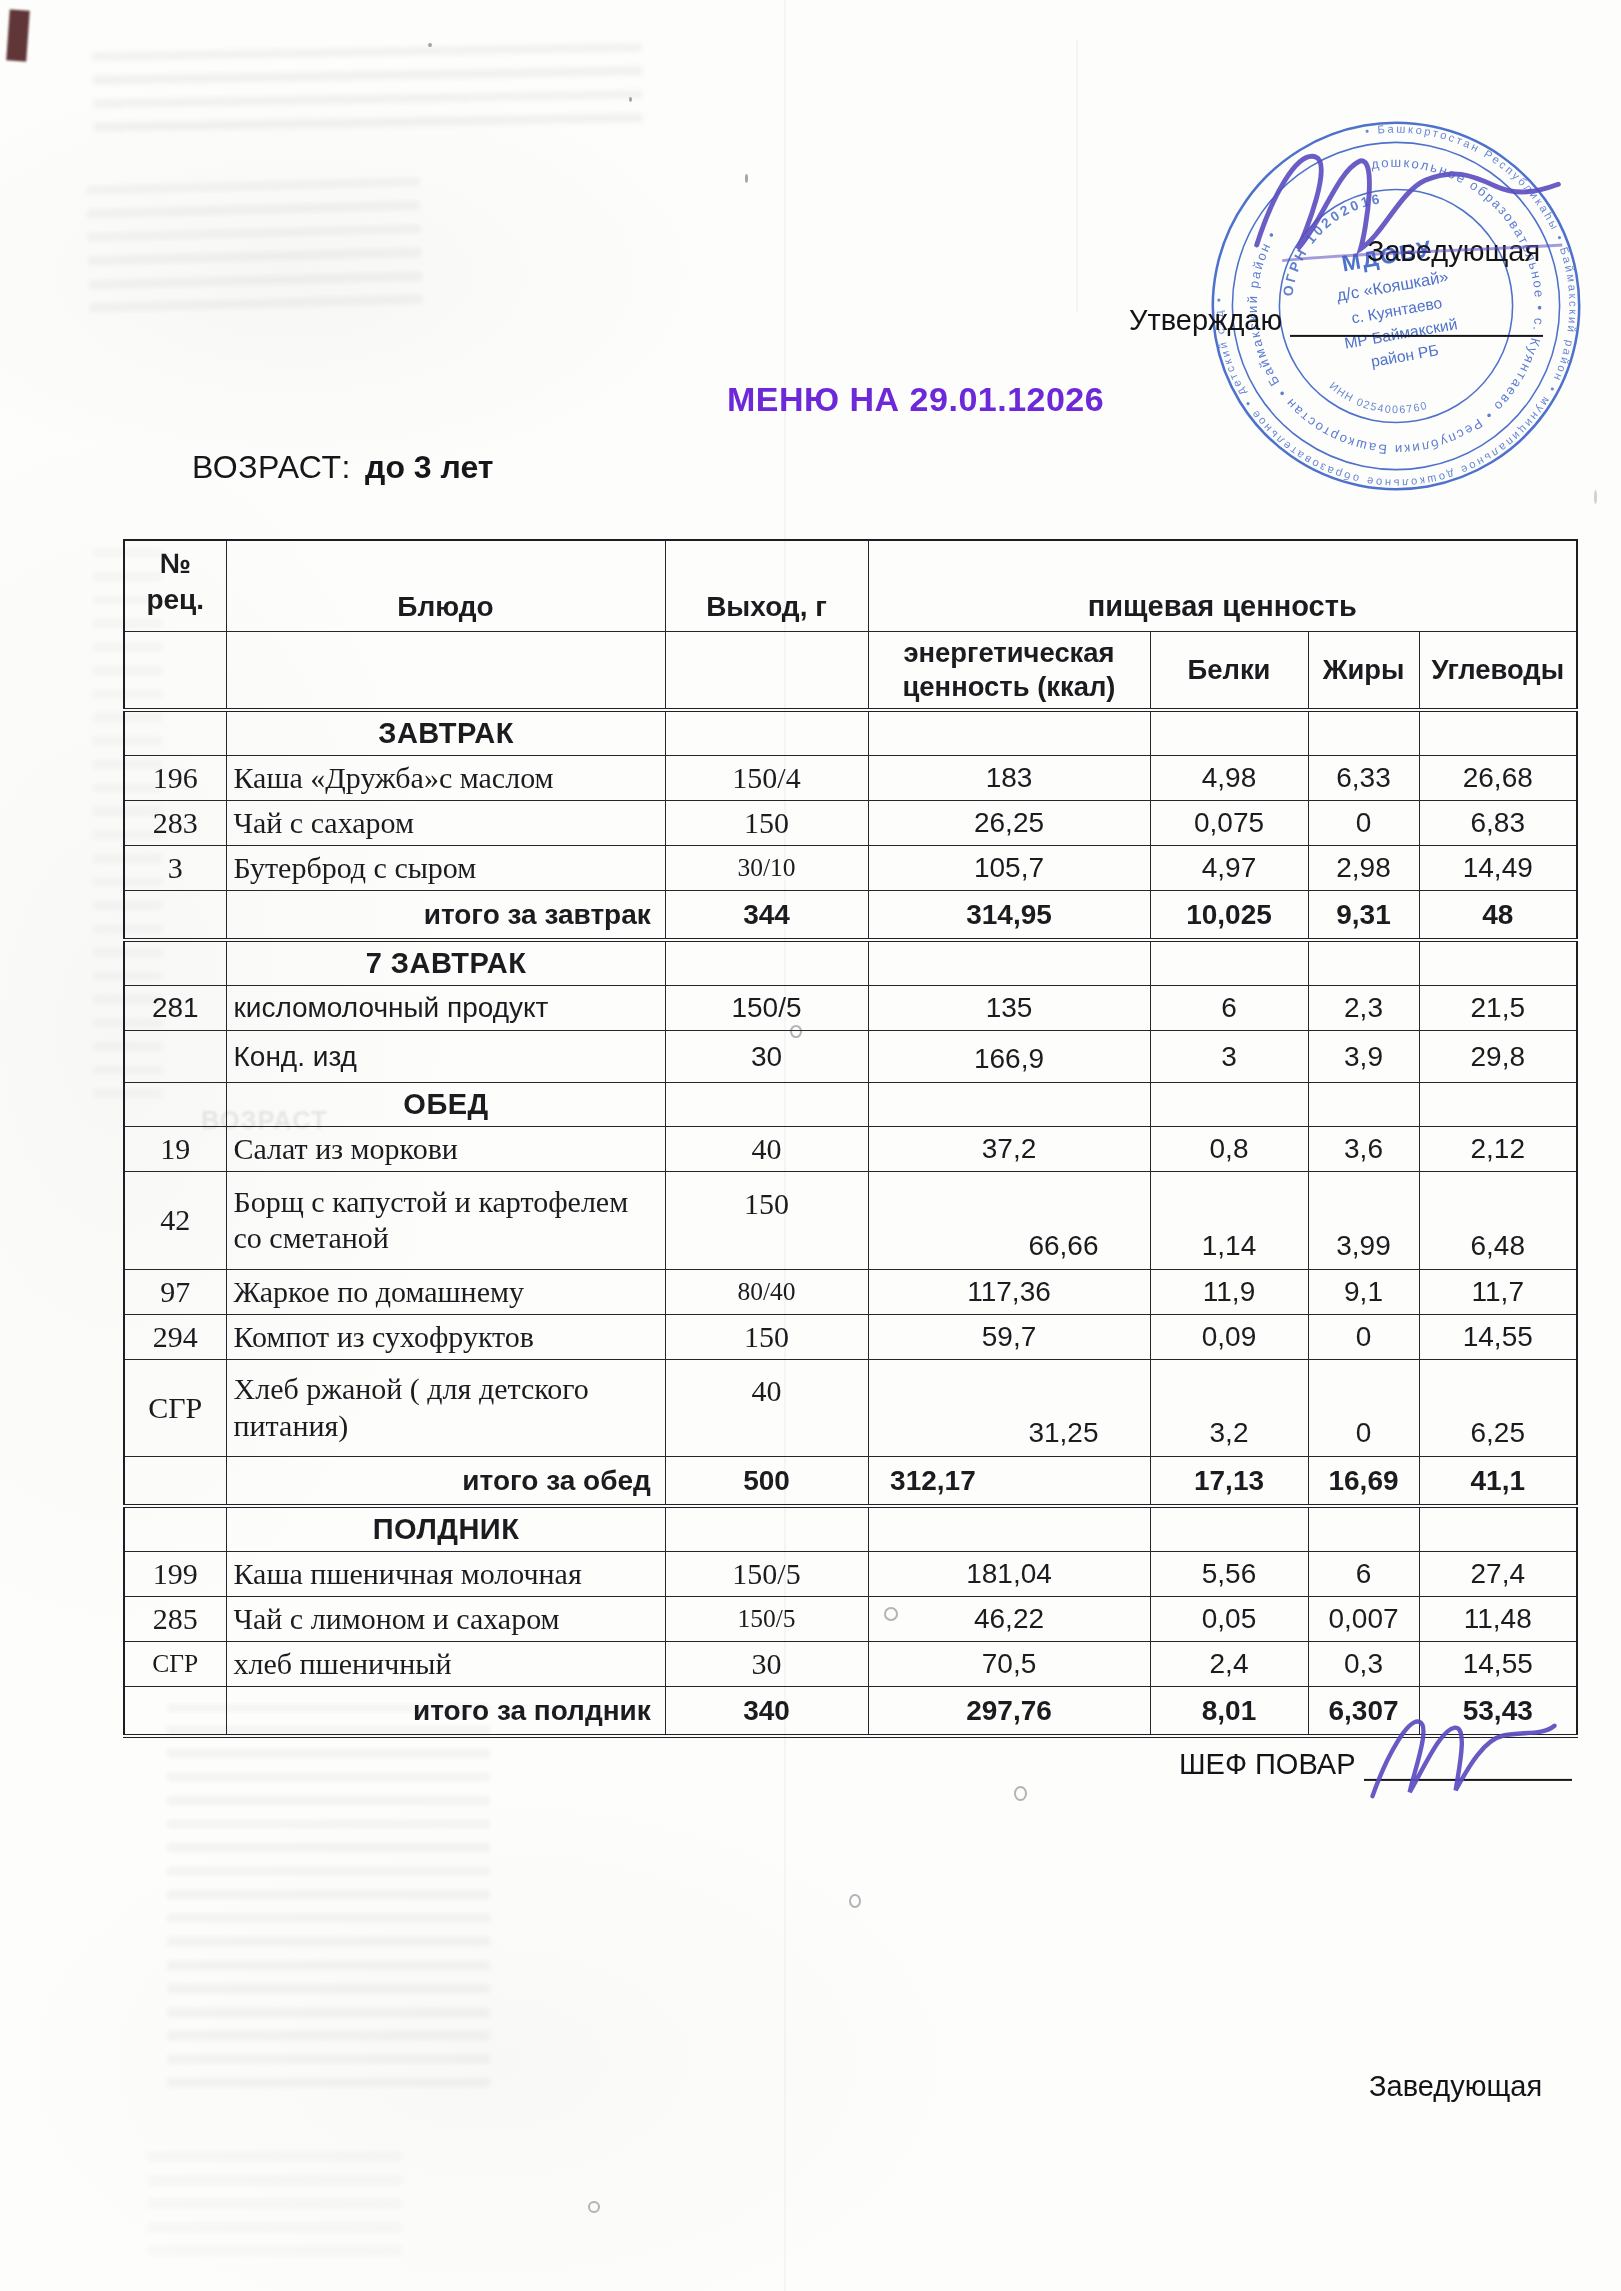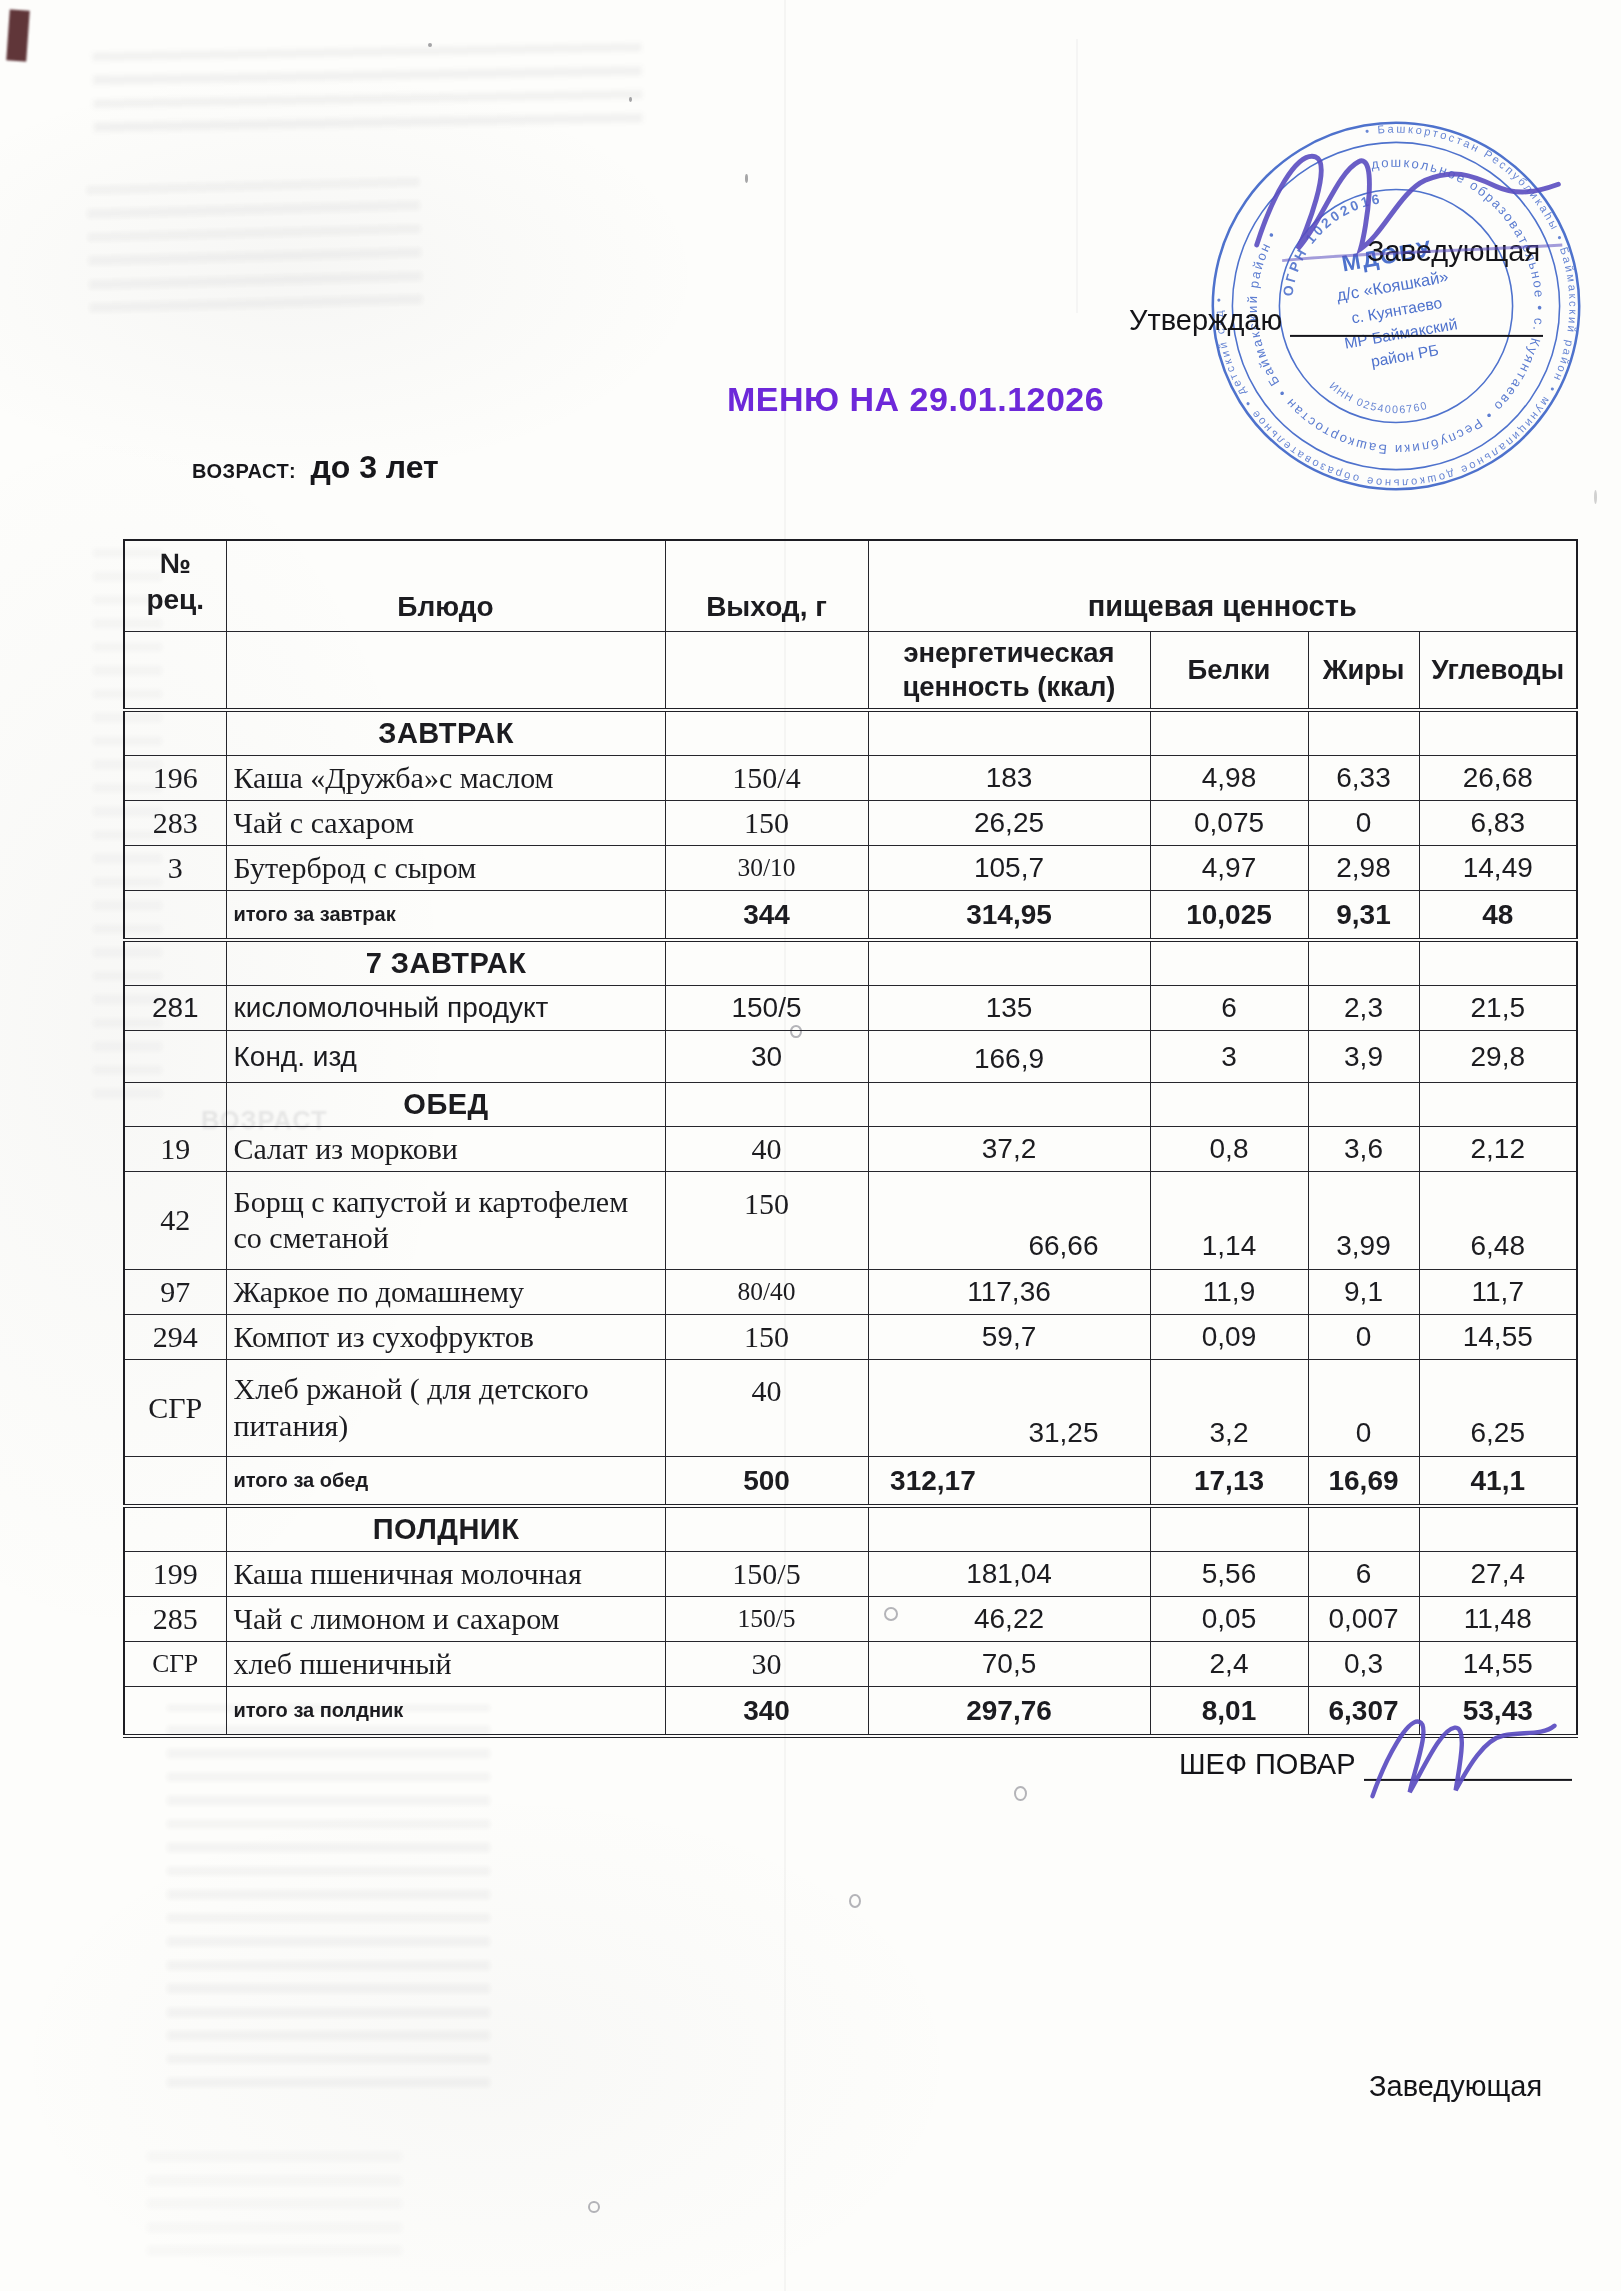--- a/index.html
+++ b/index.html
@@ -24,21 +24,21 @@
     background:#451418;transform:rotate(4deg);filter:blur(1px);opacity:.85;}
   .ghost{position:absolute;color:rgba(60,60,70,.10);filter:blur(1.2px);
     font-weight:700;letter-spacing:1px;}
 
   .toptext{position:absolute;font-size:29px;color:#141418;z-index:6;}
   .sigline{display:inline-block;border-bottom:2.5px solid #15151a;transform:translateY(6.9px);}
 
   .title{position:absolute;left:727px;top:380px;font-size:34px;font-weight:700;
     letter-spacing:0.5px;color:#6d28d9;z-index:6;}
   .ageline{position:absolute;left:192px;top:449px;z-index:6;color:#17171b;}
-  .age-label{font-size:20px;font-weight:700;letter-spacing:0.5px;}
+  .age-label{font-size:32px;font-weight:400;letter-spacing:0.5px;}
   .age-value{font-size:32px;font-weight:600;margin-left:9.8px;}
 
   
   .tblwrap{position:absolute;left:123px;top:539px;z-index:5;}
   table{border-collapse:collapse;table-layout:fixed;width:1453px;background:transparent;}
   td{border:1.7px solid #26262c;padding:0 5.9px;font-size:28px;text-align:center;
      vertical-align:middle;overflow:hidden;}
   table{border:2.9px solid #1d1d23;}
   tr.h1 td{height:82px;vertical-align:bottom;padding-bottom:7.8px;}
   tr.h1 td.th-num{vertical-align:middle;line-height:1.3;font-weight:700;font-size:28px;}
@@ -46,21 +46,21 @@
   tr.h1 td.th-nutr{font-size:29px;}
   tr.h2 td{height:61px;font-weight:700;font-size:27.4px;border-bottom:4.9px double #202026;}
   tr.h2 td.th-kcal{font-size:27.4px;line-height:1.25;padding:3.9px 9.8px;}
   tr.sec td{height:43px;}
   .sec-label{font-weight:700;font-size:29px;letter-spacing:0.5px;}
   tr.item td{height:44px;}
   tr.item.tall td{height:82px;}
   tr.tot td{height:47px;font-weight:700;border-bottom:4.9px double #202026;}
   .c-dish{text-align:left;padding-left:7px;}
   tr.sec .c-dish{text-align:center;}
-  tr.tot .c-dish{text-align:left;padding-right:13.7px;font-size:20px;}
+  tr.tot .c-dish{text-align:right;padding-right:13.7px;font-size:28px;}
   .serif{font-family:"Liberation Serif",serif;font-size:30px;}
   .sm{font-size:25.5px;}
   .low{vertical-align:bottom;padding-bottom:6.9px;}
   .kcal-right{text-align:right;padding-right:51px;}
   .kcal-left{text-align:left;padding-left:21.6px;}
   .out-top{vertical-align:top;padding-top:14.7px;}
   .dish2{line-height:1.22;padding-top:3.9px;padding-bottom:3.9px;}
 
   .footline{position:absolute;font-size:29px;color:#141418;z-index:6;}
   svg text{font-family:"Liberation Sans",sans-serif;}

